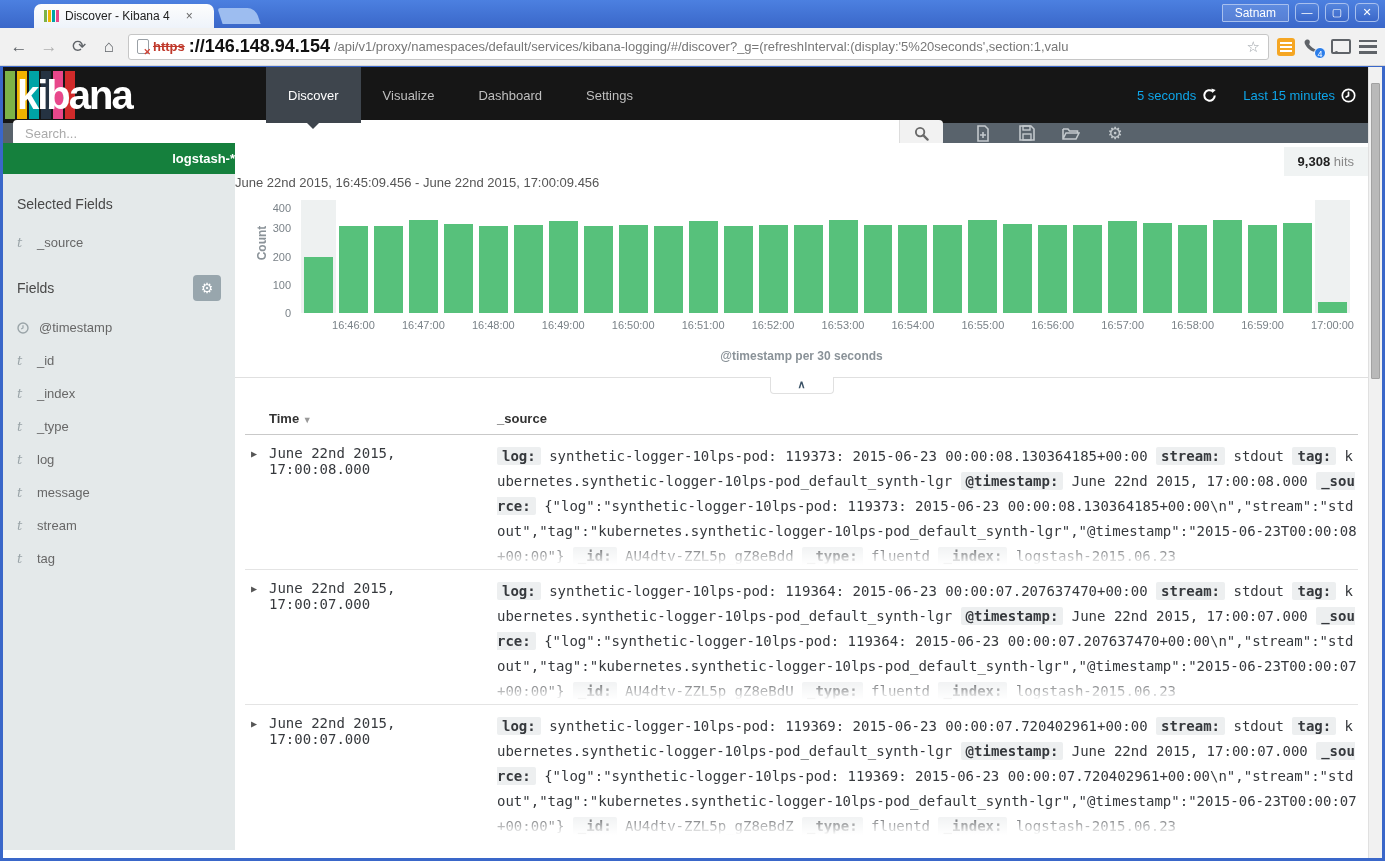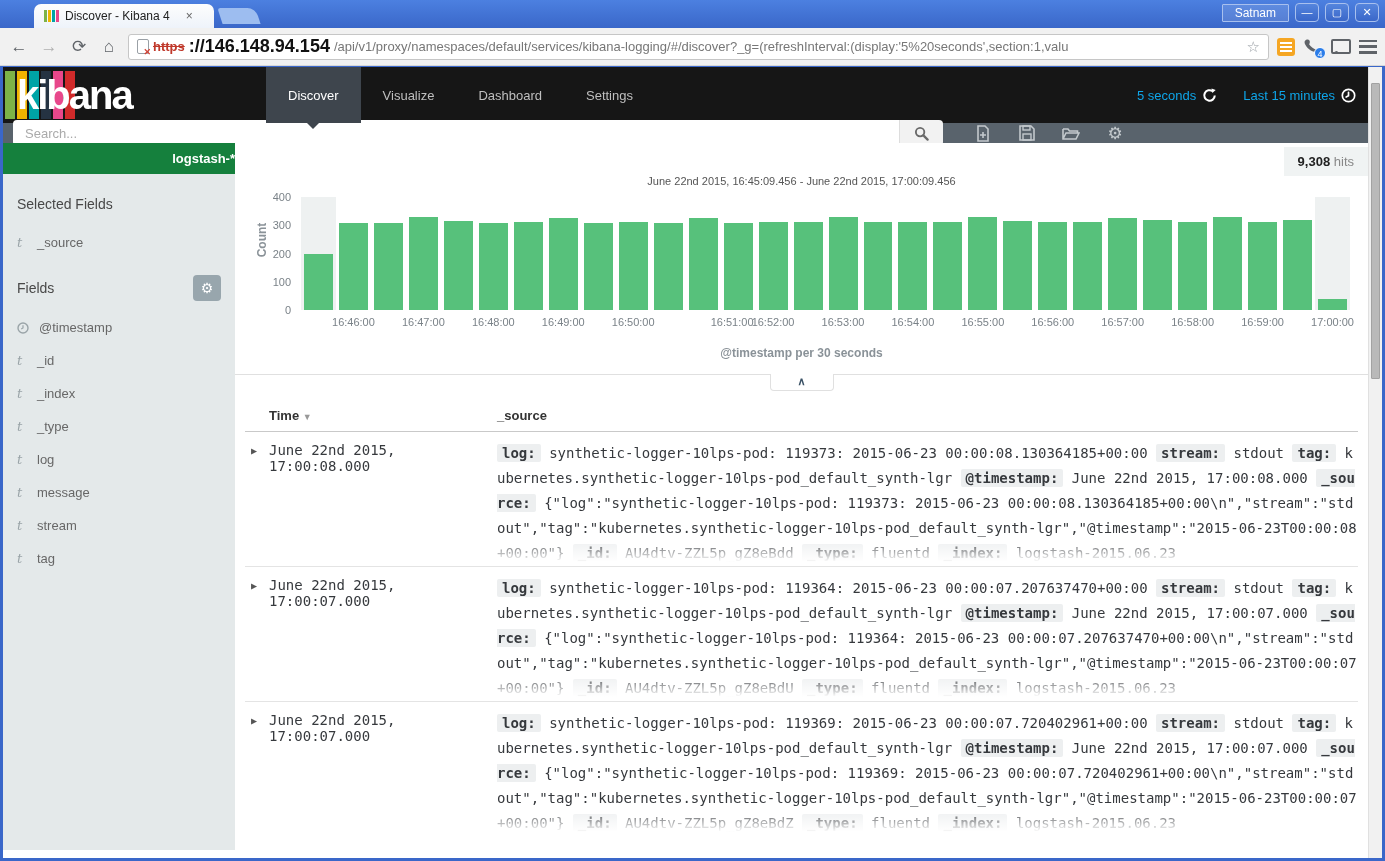--- a/index.html
+++ b/index.html
@@ -73,21 +73,21 @@
   .field-item { display:flex; align-items:center; gap:10px; padding:9px 0; font-size:13px; color:#676767; }
   .ficon-t { font-family:"DejaVu Serif", serif; font-style:italic; color:#9aa4a8; font-size:13px; width:10px; }
   .ficon-clock { width:12px; height:12px; flex:none; }
 
   
   .main { flex:1; background:#fff; position:relative; overflow:hidden; padding-right:14px; }
   .hits-badge { position:absolute; top:4px; right:14px; background:#f0f3f3; padding:7px 14px; font-size:13px; color:#888; }
   .hits-badge b { color:#222; }
 
   .chart-block { padding-top:32px; }
-  .chart-title { text-align:center; font-size:11px; color:#555; margin-bottom:10px; }
+  .chart-title { font-size:13px; color:#555; margin-bottom:10px; }
   .chart-area { position:relative; margin:4px 18px 0 66px; height:113px; }
   .ylabel { position:absolute; left:-56px; top:36px; transform:rotate(-90deg); transform-origin:center; font-size:12px; font-weight:bold; color:#8a9298; }
   .ytick { position:absolute; right:100%; margin-right:10px; font-size:11px; color:#7a8288; transform:translateY(-50%); white-space:nowrap; }
   .bars { display:flex; align-items:flex-end; height:113px; }
   .slot { flex:1; height:113px; display:flex; align-items:flex-end; padding:0 3px; }
   .slot.hl { background:#eef1f1; }
   .bar { width:100%; background:#57c17b; }
   .xticks { position:relative; height:16px; margin:6px 18px 0 66px; }
   .xtick { position:absolute; transform:translateX(-50%); font-size:11px; color:#7a8288; white-space:nowrap; top:0; }
   .xaxis-label { text-align:center; font-size:12px; font-weight:bold; color:#8a9298; margin-top:14px; }
@@ -304,21 +304,21 @@
 
         <div class="chart-block">
           <div class="chart-title">June 22nd 2015, 16:45:09.456 - June 22nd 2015, 17:00:09.456</div>
           <div class="chart-area">
             <span class="ylabel">Count</span>
             <div id="yticks">
                 <span class="ytick" style="top: 113px;">0</span>
                 <span class="ytick" style="top: 84.75px;">100</span>
                 <span class="ytick" style="top: 56.5px;">200</span>
                 <span class="ytick" style="top: 28.25px;">300</span>
-                <span class="ytick" style="top: 0px; margin-left: 24px;">400</span>
+                <span class="ytick" style="top: 8px; margin-left: 24px;">400</span>
               </div>
             <div class="bars" id="bars">
                 <div class="slot hl">
                   <div class="bar" style="height: 50%; background: rgb(87, 193, 123);"></div>
                 </div>
                 <div class="slot">
                   <div class="bar" style="height: 76.75%; background: rgb(87, 193, 123);"></div>
                 </div>
                 <div class="slot">
                   <div class="bar" style="height: 77.25%; background: rgb(87, 193, 123);"></div>
@@ -405,21 +405,21 @@
                   <div class="bar" style="height: 10%; background: rgb(87, 193, 123);"></div>
                 </div>
               </div>
           </div>
           <div class="xticks" id="xticks">
               <span class="xtick" style="left: 5%;">16:46:00</span>
               <span class="xtick" style="left: 11.6667%;">16:47:00</span>
               <span class="xtick" style="left: 18.3333%;">16:48:00</span>
               <span class="xtick" style="left: 25%;">16:49:00</span>
               <span class="xtick" style="left: 31.6667%;">16:50:00</span>
-              <span class="xtick" style="left: 38.3333%; margin-left: 29px;">16:51:00</span>
+              <span class="xtick" style="left: 38.3333%;">16:51:00</span>
               <span class="xtick" style="left: 45%;">16:52:00</span>
               <span class="xtick" style="left: 51.6667%;">16:53:00</span>
               <span class="xtick" style="left: 58.3333%;">16:54:00</span>
               <span class="xtick" style="left: 65%;">16:55:00</span>
               <span class="xtick" style="left: 71.6667%;">16:56:00</span>
               <span class="xtick" style="left: 78.3333%;">16:57:00</span>
               <span class="xtick" style="left: 85%;">16:58:00</span>
               <span class="xtick" style="left: 91.6667%;">16:59:00</span>
               <span class="xtick" style="left: 98.3333%;">17:00:00</span>
             </div>

